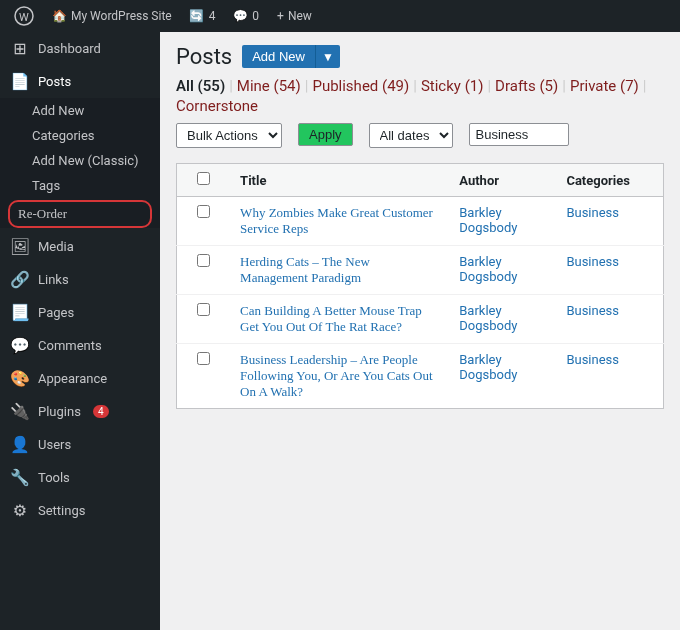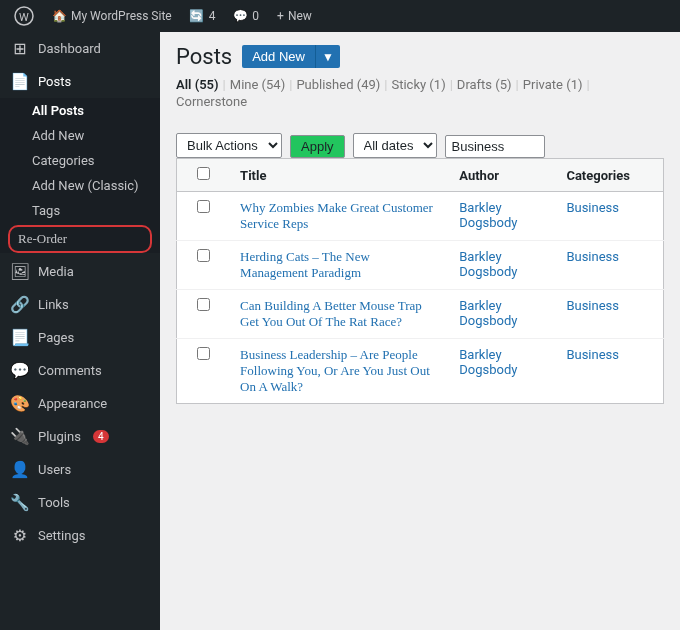--- a/index.html
+++ b/index.html
@@ -92,37 +92,37 @@
       border: none;
       border-left: 1px solid #135e96;
       padding: 4px 6px;
       font-size: 12px;
       cursor: pointer;
       border-radius: 0 2px 2px 0;
     }
 
     
     .filter-links {
-      font-size: 13px;
-      margin-bottom: 24px;
+      font-size: 15px;
+      margin-bottom: 8px;
       color: #555;
       display: flex;
       flex-wrap: wrap;
       gap: 2px;
     }
-    .filter-links a { color: #737373; text-decoration: none; }
+    .filter-links a { color: #7f1d1d; text-decoration: none; }
     .filter-links .sep { color: #ccc; margin: 0 2px; }
     .filter-links .current { color: #1d2327; font-weight: 600; }
 
     
     .toolbar {
       display: flex;
-      align-items: flex-end;
-      gap: 8px;
-      margin-bottom: 0;
+      align-items: flex-start;
+      gap: 16px;
+      margin-bottom: 15px;
     }
     .toolbar select {
       padding: 3px 6px;
       border: 1px solid #8c8f94;
       border-radius: 2px;
       background: #fff;
       font-size: 13px;
       color: #1d2327;
     }
     .toolbar button {
@@ -209,23 +209,20 @@
       <span class="sidebar-icon">⊞</span>
       <span>Dashboard</span>
     </div>
 
     <div class="sidebar-item active-parent">
       <span class="sidebar-icon">📄</span>
       <span>Posts</span>
     </div>
 
     <div class="sidebar-submenu">
-      <div class="sidebar-item current">
-        <span>All Posts</span>
-      </div>
       <div class="sidebar-item">
         <span>Add New</span>
       </div>
       <div class="sidebar-item">
         <span>Categories</span>
       </div>
       <div class="sidebar-item">
         <span>Add New (Classic)</span>
       </div>
       <div class="sidebar-item">
@@ -289,21 +286,21 @@
       <a href="#" class="current">All (55)</a>
       <span class="sep">|</span>
       <a href="#">Mine (54)</a>
       <span class="sep">|</span>
       <a href="#">Published (49)</a>
       <span class="sep">|</span>
       <a href="#">Sticky (1)</a>
       <span class="sep">|</span>
       <a href="#">Drafts (5)</a>
       <span class="sep">|</span>
-      <a href="#">Private (1)</a>
+      <a href="#">Private (7)</a>
       <span class="sep">|</span>
       <a href="#">Cornerstone</a>
     </div>
 
     <div class="toolbar">
       <select>
         <option>Bulk Actions</option>
       </select>
       <button>Apply</button>
       <select>
@@ -364,21 +361,21 @@
     </td>
     <td class="cat-col">
       <a href="#" class="cat-link">Business</a>
     </td>
   </tr>
           <tr>
     <td class="check-col">
       <input type="checkbox" style="">
     </td>
     <td class="title-col post-title">
-      <a href="#">Business Leadership – Are People Following You, Or Are You Just Out On A Walk?</a>
+      <a href="#">Business Leadership – Are People Following You, Or Are You Cats Out On A Walk?</a>
     </td>
     <td class="author-col">
       <a href="#" class="author-link">Barkley Dogsbody</a>
     </td>
     <td class="cat-col">
       <a href="#" class="cat-link">Business</a>
     </td>
   </tr>
         </tbody>
     </table>

